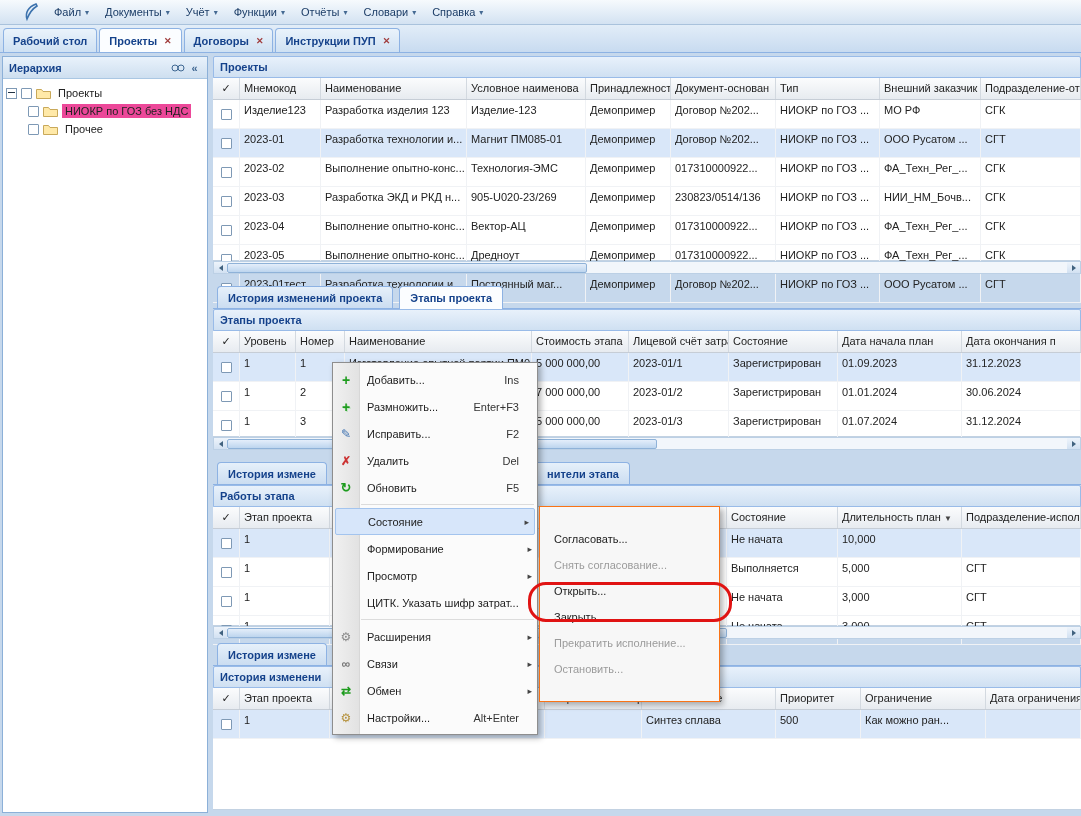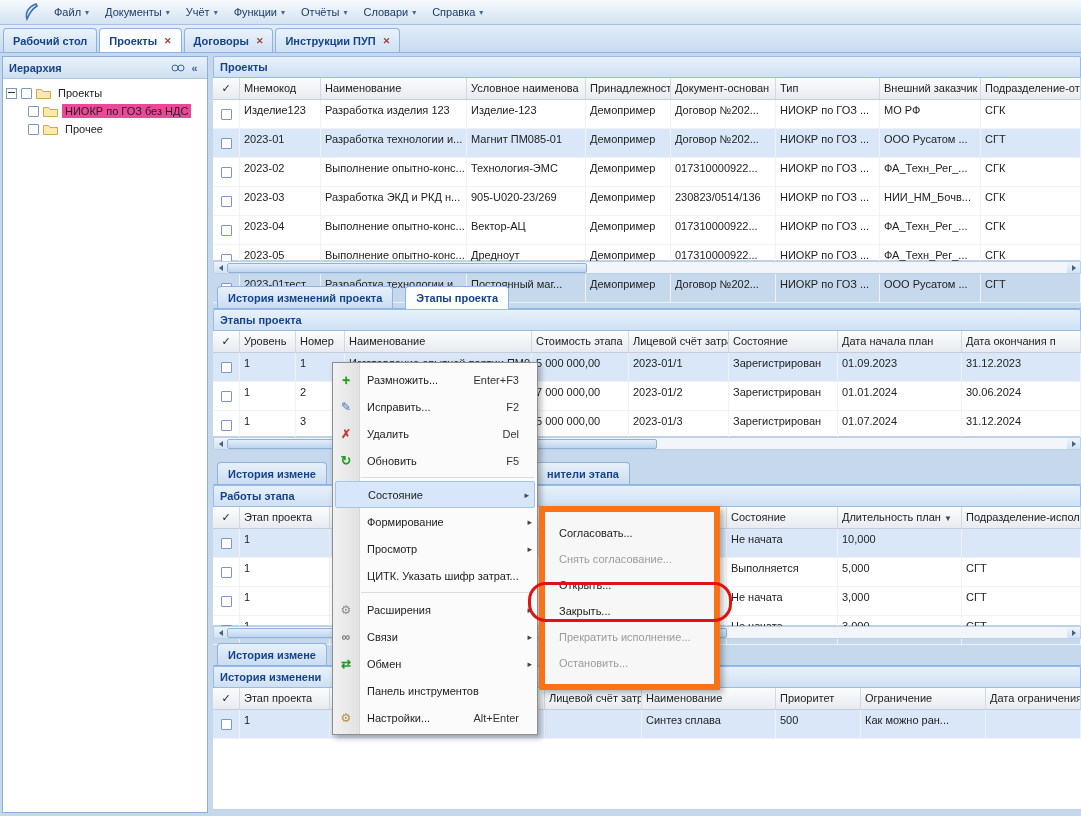--- a/index.html
+++ b/index.html
@@ -55,21 +55,21 @@
 
 
 .hscroll{position:absolute;left:213px;width:868px;height:13px;background:#f2f6fb;border:1px solid #bcd0e5;box-sizing:border-box;display:flex;align-items:center;}
 .hs-btn{width:13px;height:11px;background:linear-gradient(#eef4fb,#d2e1f2);display:flex;align-items:center;justify-content:center;flex:none;cursor:pointer;}
 .tri-l{width:0;height:0;border-top:3px solid transparent;border-bottom:3px solid transparent;border-right:4px solid #41627f;}
 .tri-r{width:0;height:0;border-top:3px solid transparent;border-bottom:3px solid transparent;border-left:4px solid #41627f;}
 .hs-thumb{height:10px;background:linear-gradient(#e4eefa,#bdd5ee);border:1px solid #8fb2d8;border-radius:2px;box-sizing:border-box;flex:none;}
 .hs-track{flex:1;}
 
 
-.dstrip{position:absolute;left:213px;width:868px;height:22px;display:flex;align-items:flex-end;padding-left:4px;gap:12px;border-bottom:1px solid #8db2e3;box-sizing:border-box;}
+.dstrip{position:absolute;left:213px;width:868px;height:22px;display:flex;align-items:flex-end;padding-left:4px;gap:6px;border-bottom:1px solid #8db2e3;box-sizing:border-box;}
 .dtab{height:21px;display:flex;align-items:center;padding:0 10px;border:1px solid #8db2e3;border-bottom:none;border-radius:4px 4px 0 0;background:linear-gradient(#e6f0fa,#cbddf1);color:#15428b;font-weight:bold;white-space:nowrap;cursor:default;}
 .dtab.active{background:#fbfdff;margin-bottom:-1px;height:22px;z-index:2;}
 .dtab.frag{position:absolute;left:324px;bottom:0;border-radius:0 4px 0 0;border-left:none;}
 
 
 .cmenu{position:absolute;left:332px;top:362px;width:206px;box-sizing:border-box;background:#fbfbfb;border:1px solid #8e8e8e;box-shadow:3px 3px 6px rgba(0,0,0,.3);z-index:100;padding:3px 0;}
 .cgutter{position:absolute;left:0;top:0;bottom:0;width:26px;background:linear-gradient(to right,#f1f1f1,#e2e2e2);border-right:1px solid #d7d7d7;}
 .citem{position:relative;height:27px;display:flex;align-items:center;padding:0 18px 0 34px;cursor:default;}
 .citem .lab{flex:1;white-space:nowrap;overflow:hidden;}
 .citem .sc{color:#333;margin-left:8px;white-space:nowrap;}
@@ -81,21 +81,21 @@
 .icon-edit::before{content:"✎";color:#3a6fb0;font-size:12px;}
 .icon-del::before{content:"✗";color:#c33;font-weight:bold;font-size:12px;}
 .icon-refresh::before{content:"↻";color:#1e9c1e;font-weight:bold;font-size:13px;}
 .icon-gear::before{content:"⚙";color:#8a8a8a;font-size:12px;}
 .icon-links::before{content:"∞";color:#777;font-weight:bold;font-size:12px;}
 .icon-exch::before{content:"⇄";color:#1e9c1e;font-weight:bold;font-size:12px;}
 .icon-wrench::before{content:"⚙";color:#b5913c;font-size:12px;}
 .csep{height:1px;background:#dcdcdc;margin:3px 3px 3px 28px;}
 
 
-.smenu{position:absolute;left:539px;top:506px;width:181px;box-sizing:border-box;background:#f7f7f7;border:6px solid #f97316;box-shadow:3px 3px 6px rgba(0,0,0,.3);z-index:110;padding:8px 0;}
+.smenu{position:absolute;left:539px;top:506px;width:181px;box-sizing:border-box;background:#f7f7f7;border:1px solid #f97316;box-shadow:3px 3px 6px rgba(0,0,0,.3);z-index:110;padding:19px 0;}
 .sitem{height:26px;line-height:26px;padding:0 10px 0 14px;white-space:nowrap;cursor:default;}
 .sitem.dis{color:#9b9b9b;}
 
 
 .redmark{position:absolute;left:528px;top:582px;width:198px;height:34px;border:3px solid #e01313;border-radius:18px;z-index:120;pointer-events:none;}
 </style>
 </head>
 <body>
 
 <div class="app">
@@ -478,20 +478,25 @@
         <div class="gc hc4">Синтез сплава</div>
         <div class="gc hc5 num">500</div>
         <div class="gc hc6">Как можно ран...</div>
         <div class="gc hc7"></div>
       </div>
   </div>
 
   <div class="cmenu">
     <div class="cgutter"></div>
     <div class="citem">
+        <span class="mi icon-add"></span>
+        <span class="lab">Добавить...</span>
+        <span class="sc">Ins</span>
+      </div>
+    <div class="citem">
         <span class="mi icon-clone"></span>
         <span class="lab">Размножить...</span>
         <span class="sc">Enter+F3</span>
       </div>
     <div class="citem">
         <span class="mi icon-edit"></span>
         <span class="lab">Исправить...</span>
         <span class="sc">F2</span>
       </div>
     <div class="citem">
@@ -528,23 +533,20 @@
       </div>
     <div class="citem">
         <span class="mi icon-links"></span>
         <span class="lab">Связи</span>
         <span class="arr">▸</span>
       </div>
     <div class="citem">
         <span class="mi icon-exch"></span>
         <span class="lab">Обмен</span>
         <span class="arr">▸</span>
-      </div>
-    <div class="citem">
-        <span class="lab">Панель инструментов</span>
       </div>
     <div class="citem">
         <span class="mi icon-wrench"></span>
         <span class="lab">Настройки...</span>
         <span class="sc">Alt+Enter</span>
       </div>
   </div>
 
   <div class="smenu">
     <div class="sitem">Согласовать...</div>

